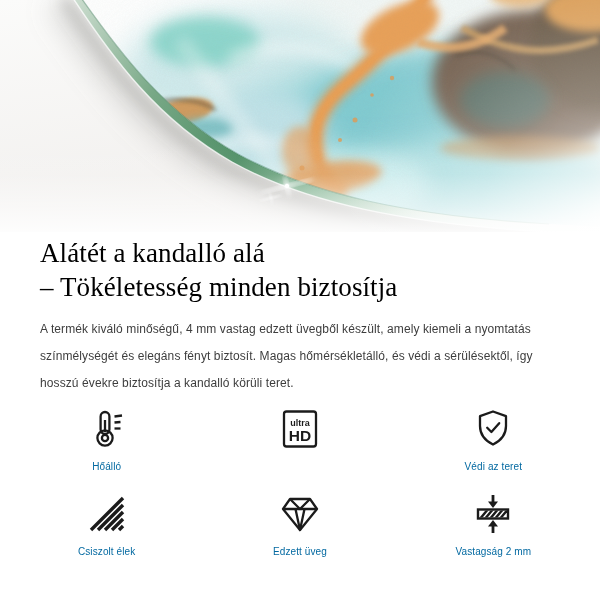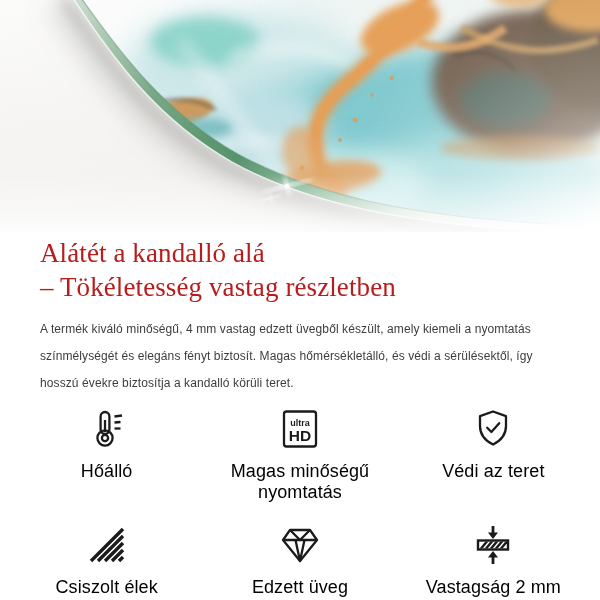--- a/index.html
+++ b/index.html
@@ -11,34 +11,34 @@
   }
   .page { width:600px; height:600px; background:#ffffff; overflow:hidden; }
 
   .hero { display:block; width:600px; height:232px; }
 
   .content { padding:0 40px; }
 
   .title {
     font-family:"Liberation Serif","DejaVu Serif",serif;
     font-weight:400; font-size:27px; line-height:34px;
-    color:#b91c1c; margin:4px 0 0; letter-spacing:0.1px;
+    color:#000000; margin:4px 0 0; letter-spacing:0.1px;
   }
   .description {
     font-size:12px; line-height:27px; color:#3d3d3d;
     margin:12px 0 0; max-width:532px; letter-spacing:0.1px;
   }
 
   .features {
     display:grid; grid-template-columns:1fr 1fr 1fr;
     margin:8px -30px 0; row-gap:18px;
   }
   .feature { display:flex; flex-direction:column; align-items:center; text-align:center; }
   .feature .icon-box { height:48px; display:flex; align-items:center; justify-content:flex-start; }
-  .feature .label { margin-top:8px; font-size:18px; color:#000000; letter-spacing:0.1px; }
+  .feature .label { margin-top:8px; font-size:10px; color:#0369a1; letter-spacing:0.1px; }
 
   .fi { stroke:#1b1b1b; fill:none; stroke-width:2.3; }
 </style>
 </head>
 <body>
 
 <div class="page">
 
   <svg class="hero" viewBox="0 0 600 232" width="600" height="232" xmlns="http://www.w3.org/2000/svg">
     <defs>
@@ -161,21 +161,21 @@
       <g transform="translate(271,198) rotate(-14) scale(0.45)">
         <ellipse rx="26" ry="1.4" fill="#ffffff" opacity="0.8" filter="url(#b2)"></ellipse>
         <ellipse rx="1.4" ry="12" fill="#ffffff" opacity="0.8" filter="url(#b2)"></ellipse>
       </g>
     </g>
   </svg>
 
   <div class="content">
     <h1 class="title">
       <span>Alátét a kandalló alá</span><br>
-      <span>– Tökéletesség vastag részletben</span>
+      <span>– Tökéletesség minden biztosítja</span>
     </h1>
 
     <p class="description">A termék kiváló minőségű, 4 mm vastag edzett üvegből készült, amely kiemeli a nyomtatás színmélységét és elegáns fényt biztosít. Magas hőmérsékletálló, és védi a sérülésektől, így hosszú évekre biztosítja a kandalló körüli teret.</p>
 
     <div class="features">
 
       <div class="feature">
         <div class="icon-box">
           <svg width="44" height="44" viewBox="0 0 44 44">
             <circle class="fi" cx="20" cy="31" r="7.6" fill="#ffffff"></circle>
@@ -191,21 +191,20 @@
       </div>
 
       <div class="feature">
         <div class="icon-box">
           <svg width="44" height="44" viewBox="0 0 44 44">
             <rect class="fi" x="6" y="4.5" width="32" height="35" rx="2.5" stroke-width="2.5"></rect>
             <text x="22" y="19" text-anchor="middle" font-family="Liberation Sans, sans-serif" font-size="9" font-weight="600" fill="#1b1b1b">ultra</text>
             <text x="22" y="34" text-anchor="middle" font-family="Liberation Sans, sans-serif" font-size="15.5" font-weight="800" fill="#1b1b1b">HD</text>
           </svg>
         </div>
-        <div class="label">Magas minőségű nyomtatás</div>
       </div>
 
       <div class="feature">
         <div class="icon-box">
           <svg width="44" height="44" viewBox="0 0 44 44">
             <path class="fi" stroke-width="2.4" stroke-linejoin="round" d="M22 4.5 L35 9.2 V19 C35 27.6 29.6 33.8 22 37.5 C14.4 33.8 9 27.6 9 19 V9.2 Z"></path>
             <path class="fi" stroke-width="2.4" stroke-linecap="round" stroke-linejoin="round" d="M16.2 20.8 L20.4 25 L28.2 16.2"></path>
           </svg>
         </div>
         <div class="label">Védi az teret</div>

